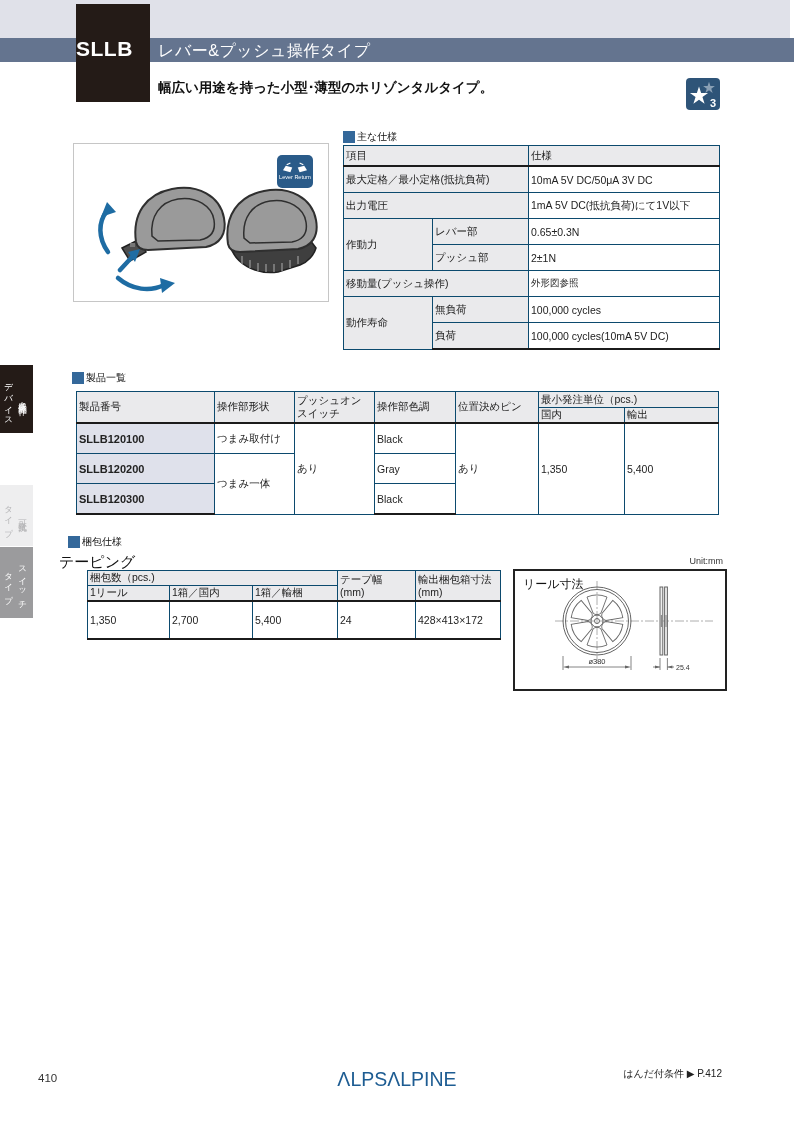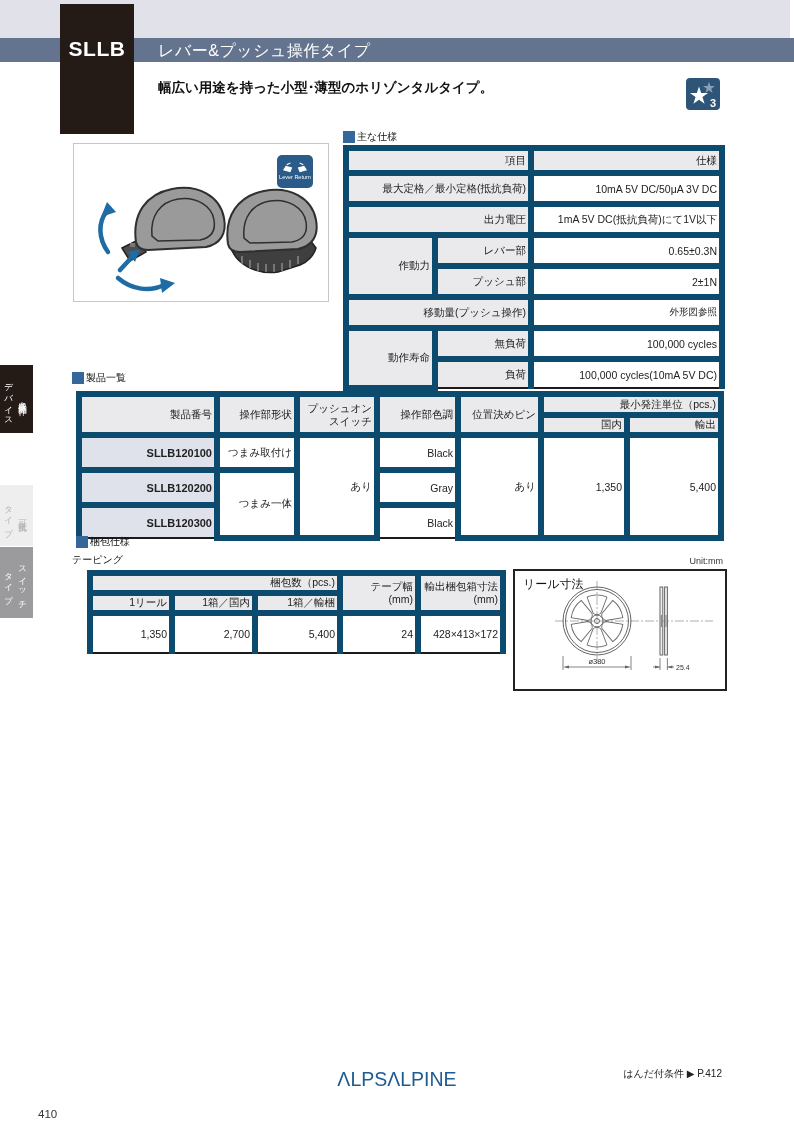--- a/index.html
+++ b/index.html
@@ -3,22 +3,22 @@
 <meta charset="utf-8">
 <style>
   html,body{margin:0;padding:0;background:#fff;}
   .page{position:relative;width:794px;height:1123px;background:#ffffff;overflow:hidden;
         font-family:"Liberation Sans","DejaVu Sans",sans-serif;color:#1a1a1a;}
   .abs{position:absolute;}
 
   
   .band-top{left:0;top:0;width:790px;height:38px;background:#e0e1e9;}
   .band-blue{left:0;top:38px;width:794px;height:24px;background:#64748f;}
-  .sllb-box{left:60px;top:4px;width:74px;height:130px;background:#241b17;color:#fff;
-            display:flex;justify-content:center;}
+  .sllb-box{left:76px;top:4px;width:74px;height:98px;background:#241b17;color:#fff;
+            display:flex;justify-content:flex-start;}
   .sllb-text{margin-top:33px;font-size:21px;font-weight:bold;letter-spacing:.5px;}
   .series-title{left:158px;top:41px;color:#fff;font-size:16px;letter-spacing:.5px;}
   .series-sub{left:158px;top:79px;font-size:13.5px;font-weight:bold;color:#111;}
   .star-badge{left:686px;top:78px;width:34px;height:32px;}
 
   
   .vtab{left:0;width:33px;writing-mode:vertical-rl;text-orientation:mixed;text-align:center;
         font-size:8.5px;letter-spacing:1.5px;padding-right:3px;box-sizing:border-box;}
   .vtab span{display:block;line-height:14px;}
   .tab1{top:365px;height:68px;background:#241b17;color:#fff;}
@@ -30,26 +30,26 @@
   .lever-badge{position:absolute;left:203px;top:11px;width:36px;height:33px;background:#2a5b89;
                border-radius:5px;display:flex;flex-direction:column;align-items:center;
                justify-content:center;gap:1px;}
   .lever-badge .lbl{color:#fff;font-size:5.5px;line-height:1;}
 
   
   .sec-heading{display:flex;align-items:center;gap:2px;font-size:10px;color:#111;}
   .sq{width:12px;height:12px;background:#34689a;flex:0 0 auto;}
   .h-spec{left:343px;top:130px;}
   .h-prod{left:72px;top:371px;}
-  .h-pack{left:76px;top:535px;}
-  .sub-taping{left:72px;top:553px;font-size:10px;color:#111;}
+  .h-pack{left:68px;top:535px;}
+  .sub-taping{left:59px;top:553px;font-size:15px;color:#111;}
 
   
   table.dtable{border-collapse:collapse;table-layout:fixed;font-size:10.5px;color:#222;}
-  table.dtable td{border:6px solid #0c4a6e;text-align:right;vertical-align:middle;
+  table.dtable td{border:1px solid #0c4a6e;text-align:left;vertical-align:middle;
                   padding:0 2px;overflow:hidden;}
   td.hb{border-bottom:2px solid #1b1b1b !important;}
   table.dtable tr.last td{border-bottom:2px solid #1b1b1b;}
   td.hd{background:#eaeaec;}
   td.lbl{background:#eaeaec;text-align:left;padding-left:8px;}
   .two-line span{display:block;line-height:1.2;}
 
   .spec{left:343px;top:145px;width:376px;}
   .spec tr.hrow td{height:19px;}
   .spec td{height:25px;}
@@ -66,21 +66,21 @@
   .pack tr.hrow2 td{height:14px;}
   .pack td{height:36px;}
 
   
   .unit-note{left:513px;top:556px;width:210px;text-align:right;font-size:9px;color:#333;}
   .reel-box{left:513px;top:569px;width:210px;height:118px;border:2px solid #222;background:#fff;}
   .reel-title{position:absolute;left:8px;top:5px;font-size:12px;color:#111;}
   .reel-svg{position:absolute;left:0;top:0;width:206px;height:112px;}
 
   
-  .pagenum{left:38px;top:1072px;font-size:11.5px;color:#333;margin-top:36px;}
+  .pagenum{left:38px;top:1072px;font-size:11.5px;color:#333;}
   .logo{left:50%;transform:translateX(-50%);top:1068px;font-size:19.5px;font-weight:normal;
         color:#1d5c92;letter-spacing:0px;}
   .footnote{right:72px;top:1067px;font-size:10px;color:#222;}
 </style>
 </head>
 <body>
 
 <div class="page">
 
   <div class="abs band-top"></div>

